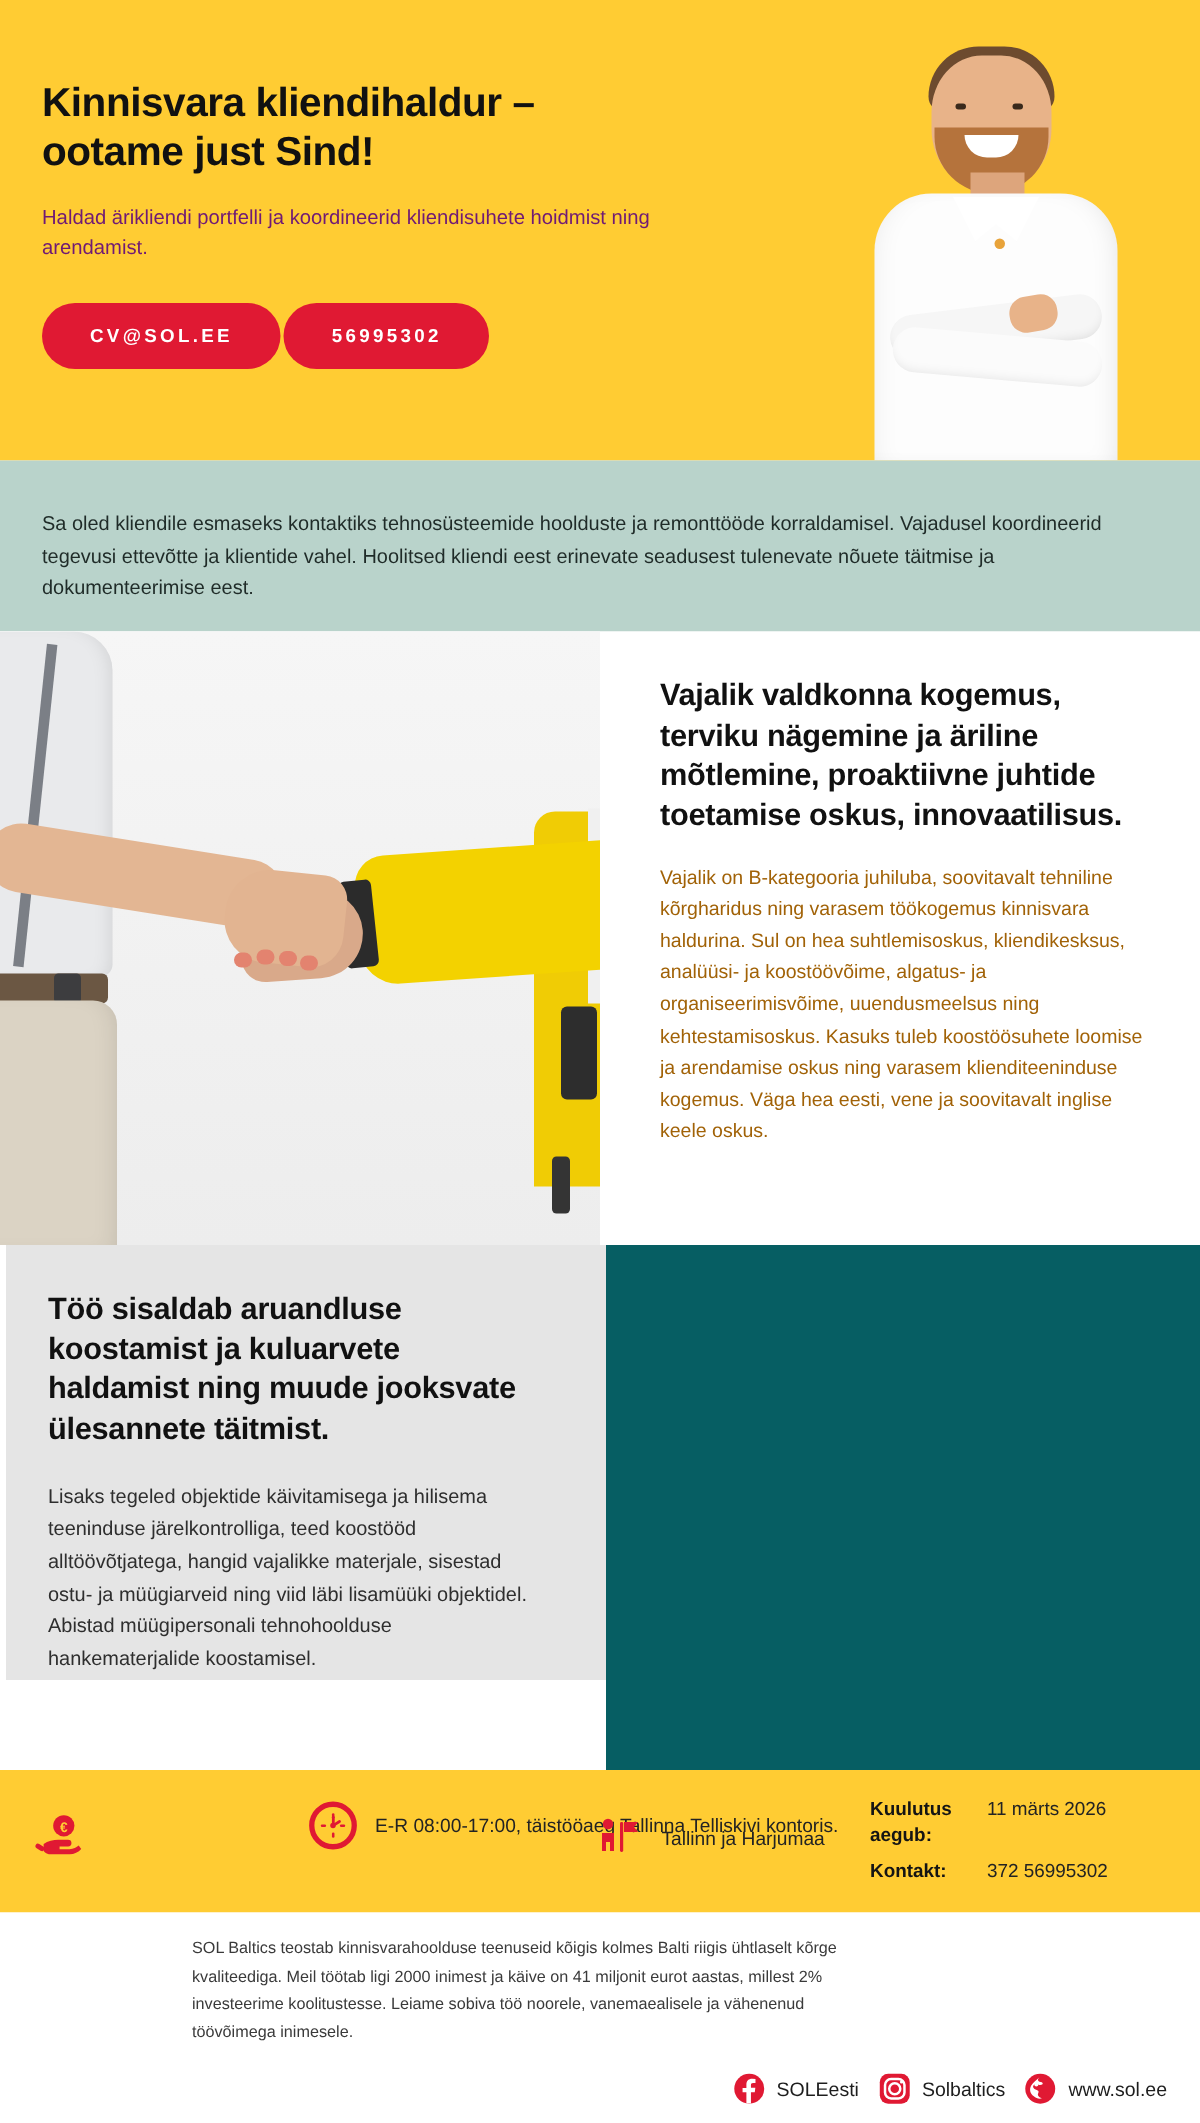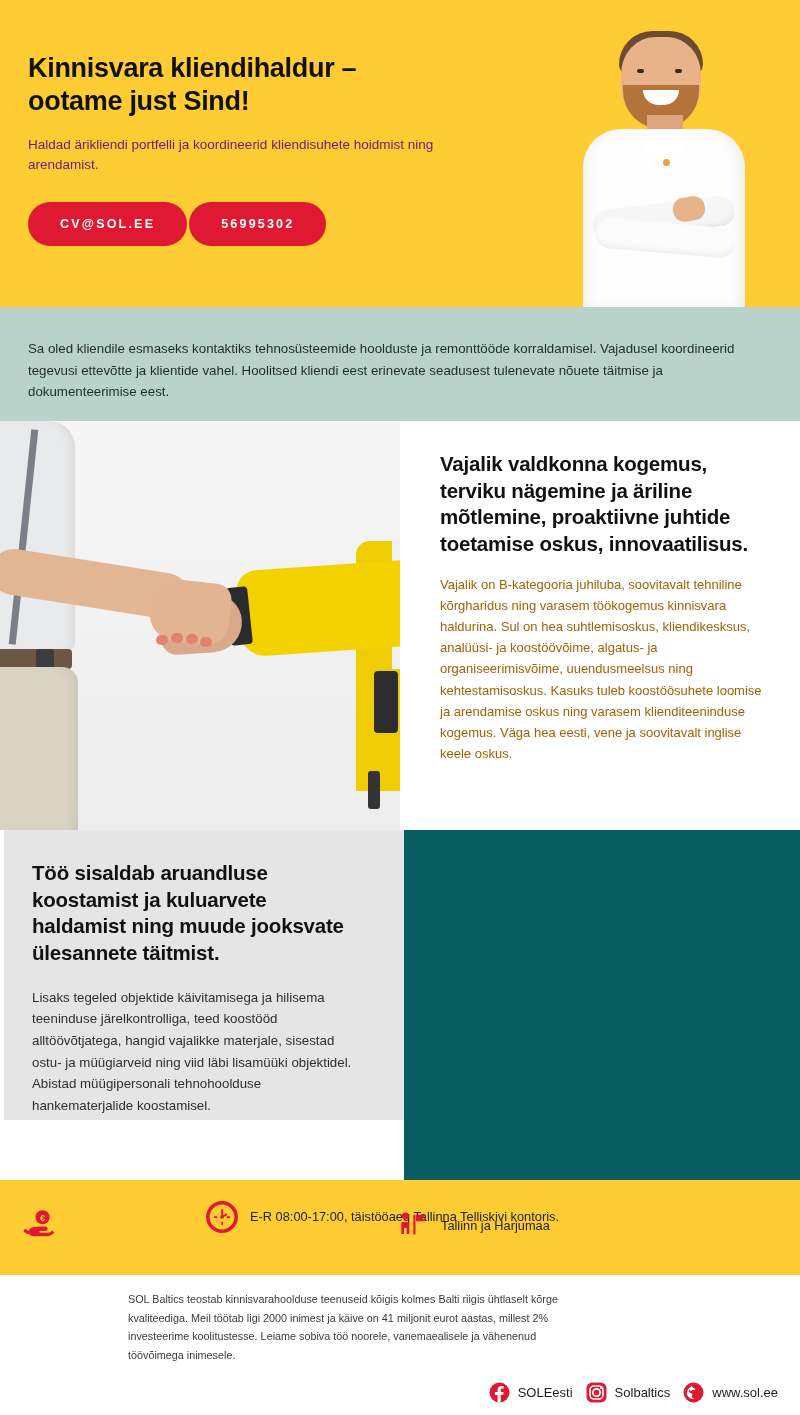--- a/index.html
+++ b/index.html
@@ -270,20 +270,30 @@
     <div class="meta-item m-loc">
       <svg class="soc-ic" style="width:32px;height:32px;flex:0 0 32px" viewBox="0 0 48 48">
         <circle cx="11" cy="9" r="5.2" class="red"></circle>
         <path class="red" d="M5 18h12v18h-4v-9h-4v9H5z"></path>
         <rect class="red" x="23" y="7" width="3.2" height="30" rx="1.4"></rect>
         <path class="red" d="M27 7h14l-4 5 4 5H27z"></path>
       </svg>
       <span class="txt">Tallinn ja Harjumaa</span>
     </div>
 
+    <div class="meta-table">
+      <div class="meta-row">
+        <span class="k">Kuulutus aegub:</span>
+        <span class="v">11 märts 2026</span>
+      </div>
+      <div class="meta-row">
+        <span class="k">Kontakt:</span>
+        <span class="v">372 56995302</span>
+      </div>
+    </div>
   </section>
 
   <section class="about">
     <p>SOL Baltics teostab kinnisvarahoolduse teenuseid kõigis kolmes Balti riigis ühtlaselt kõrge kvaliteediga. Meil töötab ligi 2000 inimest ja käive on 41 miljonit eurot aastas, millest 2% investeerime koolitustesse. Leiame sobiva töö noorele, vanemaealisele ja vähenenud töövõimega inimesele.</p>
   </section>
 
   <section class="social">
     <a class="soc">
       <svg class="soc-ic" viewBox="0 0 24 24">
         <circle cx="12" cy="12" r="11.4" class="red"></circle>

